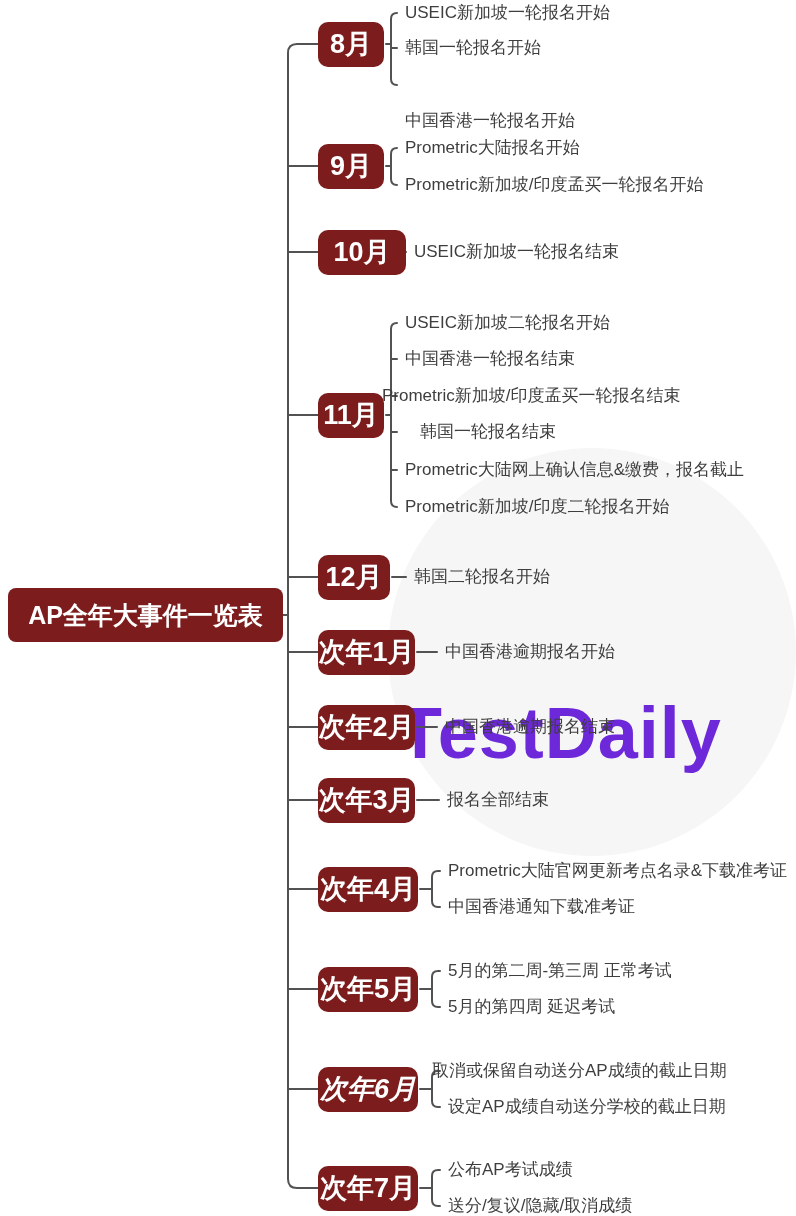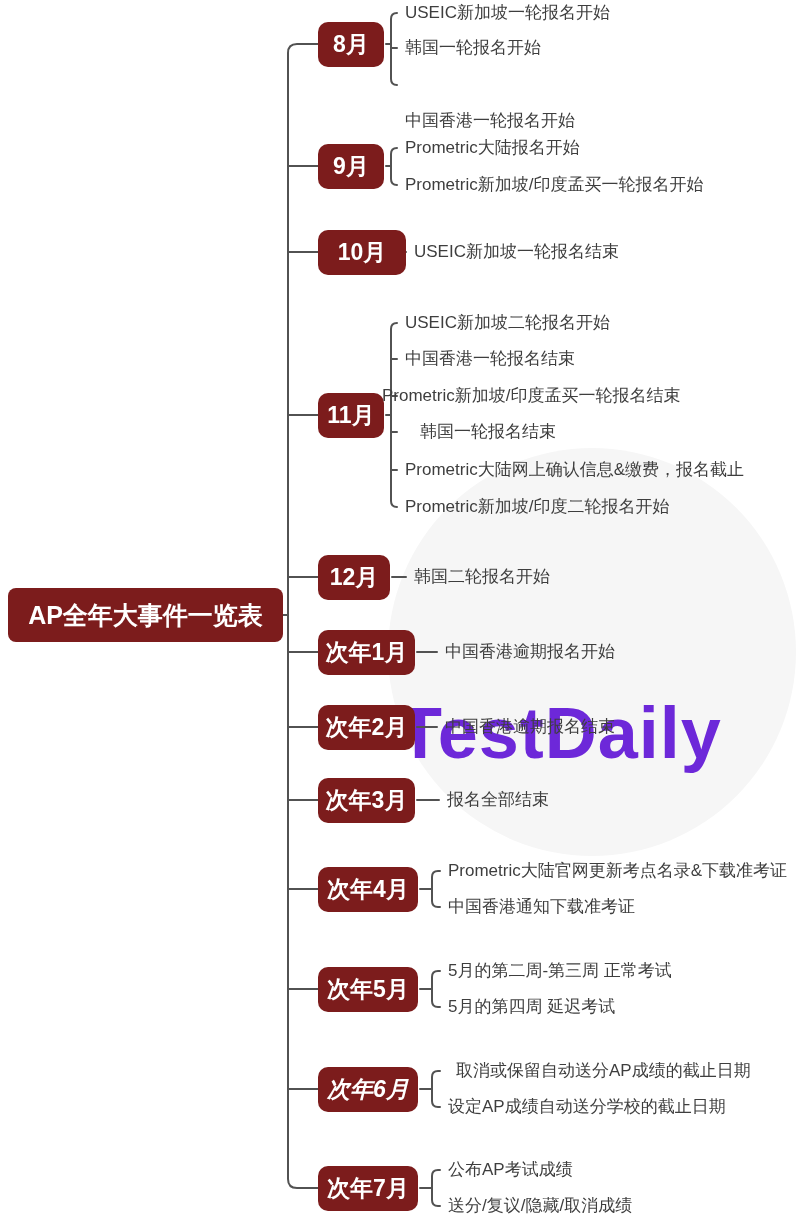--- a/index.html
+++ b/index.html
@@ -52,21 +52,21 @@
     font-size:25px;font-weight:bold;
     display:flex;align-items:center;justify-content:center;
     border-radius:8px;
     white-space:nowrap;
   }
   .month-node{
     position:absolute;
     z-index:2;
     background:var(--node-fill);
     color:var(--node-text);
-    font-size:23px;font-weight:bold;
+    font-size:27px;font-weight:bold;
     display:flex;align-items:center;justify-content:center;
     border-radius:10px;
     white-space:nowrap;
   }
   .event-label{
     position:absolute;
     z-index:2;
     font-size:17px;
     line-height:24px;
     color:var(--leaf-text);
@@ -146,19 +146,19 @@
       <div class="event-label" style="left: 445px; top: 715px;">中国香港逾期报名结束</div>
       <div class="month-node" style="left: 318px; top: 777.5px; width: 97px; height: 45px;">次年3月</div>
       <div class="event-label" style="left: 447px; top: 788px;">报名全部结束</div>
       <div class="month-node" style="left: 318px; top: 866.5px; width: 100px; height: 45px;">次年4月</div>
       <div class="event-label" style="left: 448px; top: 859px;">Prometric大陆官网更新考点名录&amp;下载准考证</div>
       <div class="event-label" style="left: 448px; top: 895px;">中国香港通知下载准考证</div>
       <div class="month-node" style="left: 318px; top: 966.5px; width: 100px; height: 45px;">次年5月</div>
       <div class="event-label" style="left: 448px; top: 959px;">5月的第二周-第三周 正常考试</div>
       <div class="event-label" style="left: 448px; top: 995px;">5月的第四周 延迟考试</div>
       <div class="month-node" style="left: 318px; top: 1066.5px; width: 100px; height: 45px; font-style: italic;">次年6月</div>
-      <div class="event-label" style="left: 456px; top: 1059px;">取消或保留自动送分AP成绩的截止日期</div>
+      <div class="event-label" style="left: 432px; top: 1059px;">取消或保留自动送分AP成绩的截止日期</div>
       <div class="event-label" style="left: 448px; top: 1095px;">设定AP成绩自动送分学校的截止日期</div>
       <div class="month-node" style="left: 318px; top: 1165.5px; width: 100px; height: 45px;">次年7月</div>
       <div class="event-label" style="left: 448px; top: 1158px;">公布AP考试成绩</div>
       <div class="event-label" style="left: 448px; top: 1194px;">送分/复议/隐藏/取消成绩</div>
     </div>
 </div>
 
 </body></html>

